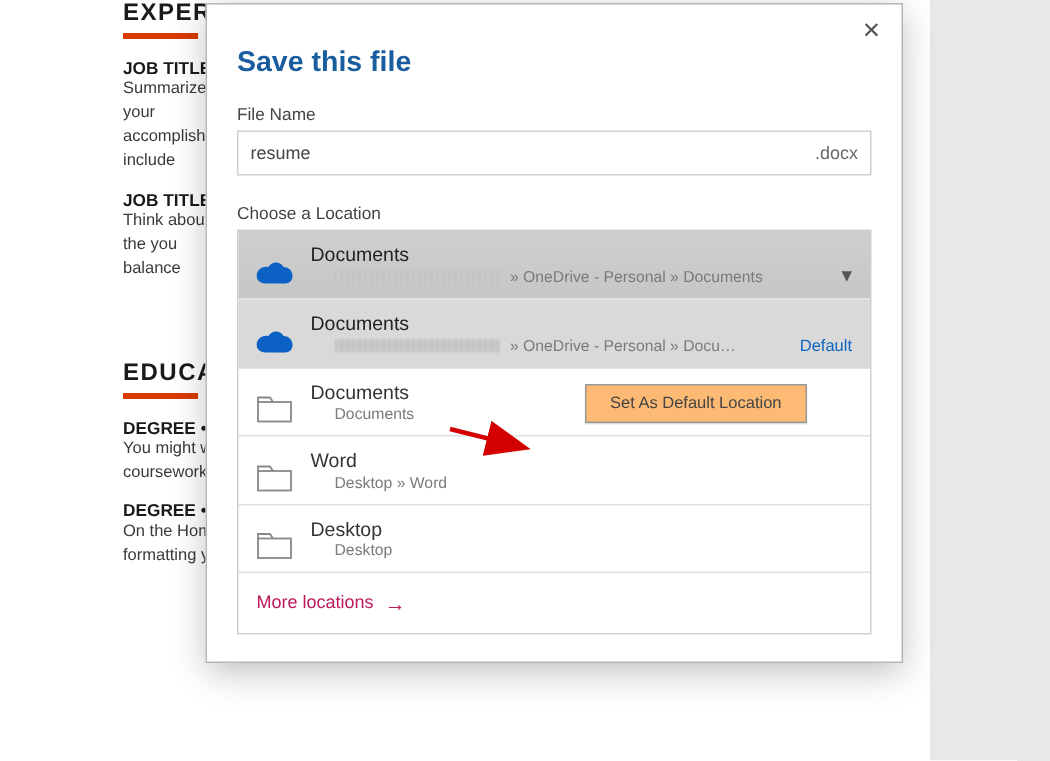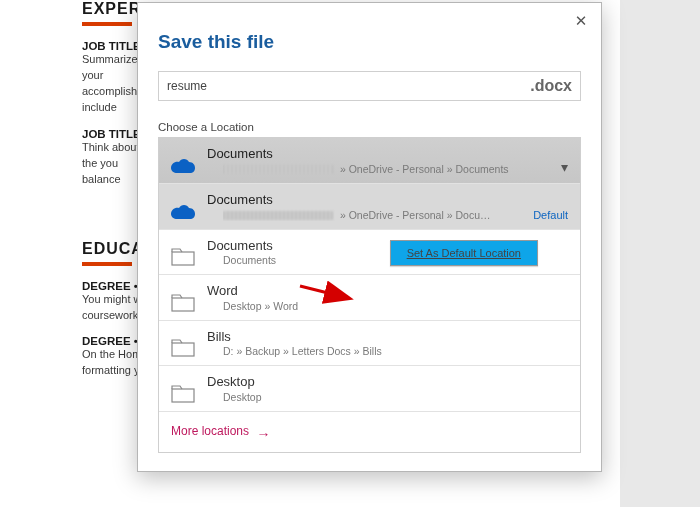--- a/index.html
+++ b/index.html
@@ -111,23 +111,22 @@
   }
   .file-input-row input {
     flex: 1;
     border: none;
     outline: none;
     font-size: 12px;
     color: #444;
     background: transparent;
   }
   .file-ext {
-    font-size: 16px;
+    font-size: 12px;
     color: #666;
-    font-weight: bold;
   }
   .loc-list {
     border: 1px solid #cfcfcf;
     margin-top: 4px;
   }
   .loc-item {
     display: flex;
     align-items: flex-end;
     padding: 8px 12px 8px 12px;
     border-bottom: 1px solid #e2e2e2;
@@ -184,26 +183,25 @@
     color: #0e65c0;
     padding-left: 6px;
     margin-top: 17px;
   }
   .set-default-btn {
     position: absolute;
     right: 42px;
     top: 10px;
     font-size: 11px;
     color: #444;
-    background: #0ea5e9;
+    background: #fdba74;
     border: 1px solid #999;
     padding: 6px 16px;
     box-shadow: 0 1px 1px rgba(0,0,0,0.15);
     cursor: pointer;
-    text-decoration: underline;
   }
   .more-row {
     padding: 12px 12px;
     font-size: 12px;
     color: #be185d;
     cursor: pointer;
   }
   .more-row .arrow {
     font-size: 14px;
     margin-left: 4px;
@@ -245,20 +243,21 @@
     <div class="bg-body" style="width:90px">You might want coursework</div>
     <div class="bg-subhead">DEGREE • D</div>
     <div class="bg-body" style="width:90px">On the Home formatting y</div>
   </div>
 </div>
 
 <div class="dialog">
   <div class="dialog-close">✕</div>
   <div class="dialog-title">Save this file</div>
 
+  <div class="field-label">File Name</div>
   <div class="file-input-row">
     <input type="text" value="resume" style="">
     <span class="file-ext">.docx</span>
   </div>
 
   <div class="field-label">Choose a Location</div>
   <div class="loc-list">
 
     <div class="loc-item hdr">
       <span class="loc-icon">
@@ -306,32 +305,20 @@
             <rect x="1" y="4" width="22" height="13" fill="none" stroke="#888" stroke-width="1.2"></rect>
             <path d="M1 4 V1 H9 L11 4" fill="none" stroke="#888" stroke-width="1.2"></path>
           </svg>
       </span>
       <div class="loc-text">
         <div class="loc-name">Word</div>
         <div class="loc-path">Desktop » Word</div>
       </div>
     </div>
 
-    <div class="loc-item">
-      <span class="loc-icon">
-        <svg width="24" height="18" viewBox="0 0 24 18">
-            <rect x="1" y="4" width="22" height="13" fill="none" stroke="#888" stroke-width="1.2"></rect>
-            <path d="M1 4 V1 H9 L11 4" fill="none" stroke="#888" stroke-width="1.2"></path>
-          </svg>
-      </span>
-      <div class="loc-text">
-        <div class="loc-name">Bills</div>
-        <div class="loc-path">D: » Backup » Letters Docs » Bills</div>
-      </div>
-    </div>
 
     <div class="loc-item">
       <span class="loc-icon">
         <svg width="24" height="18" viewBox="0 0 24 18">
             <rect x="1" y="4" width="22" height="13" fill="none" stroke="#888" stroke-width="1.2"></rect>
             <path d="M1 4 V1 H9 L11 4" fill="none" stroke="#888" stroke-width="1.2"></path>
           </svg>
       </span>
       <div class="loc-text">
         <div class="loc-name">Desktop</div>

